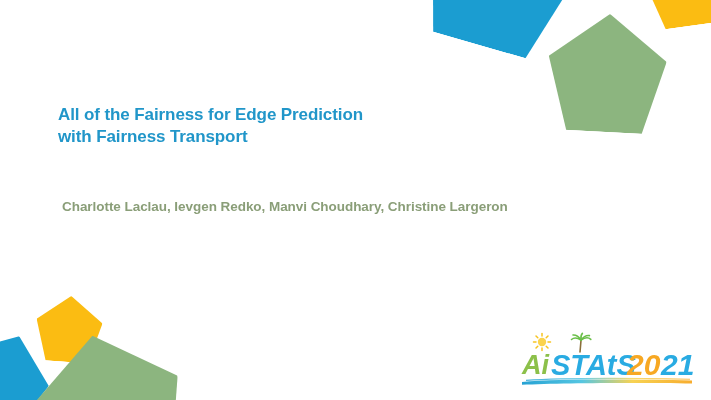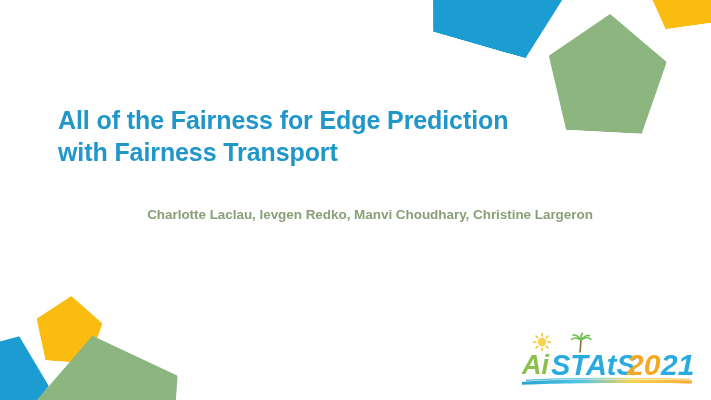--- a/index.html
+++ b/index.html
@@ -77,36 +77,35 @@
   }
 
   
   .title {
     position: absolute;
     left: 58px;
     top: 104px;
     width: 520px;
     margin: 0;
     color: #2196c9;
-    font-size: 25px;
+    font-size: 17px;
     font-weight: bold;
     line-height: 1.28;
     letter-spacing: -0.1px;
   }
   .authors {
     position: absolute;
     left: 58px;
     top: 195px;
     width: 600px;
-    margin: 12px;
+    margin: 4px;
     color: #8a9e78;
     font-size: 13.5px;
     font-weight: bold;
     letter-spacing: -0.05px;
-    text-align: center;
   }
 
   
   .logo {
     position: absolute;
     left: 520px;
     top: 332px;
     width: 176px;
     height: 54px;
   }

